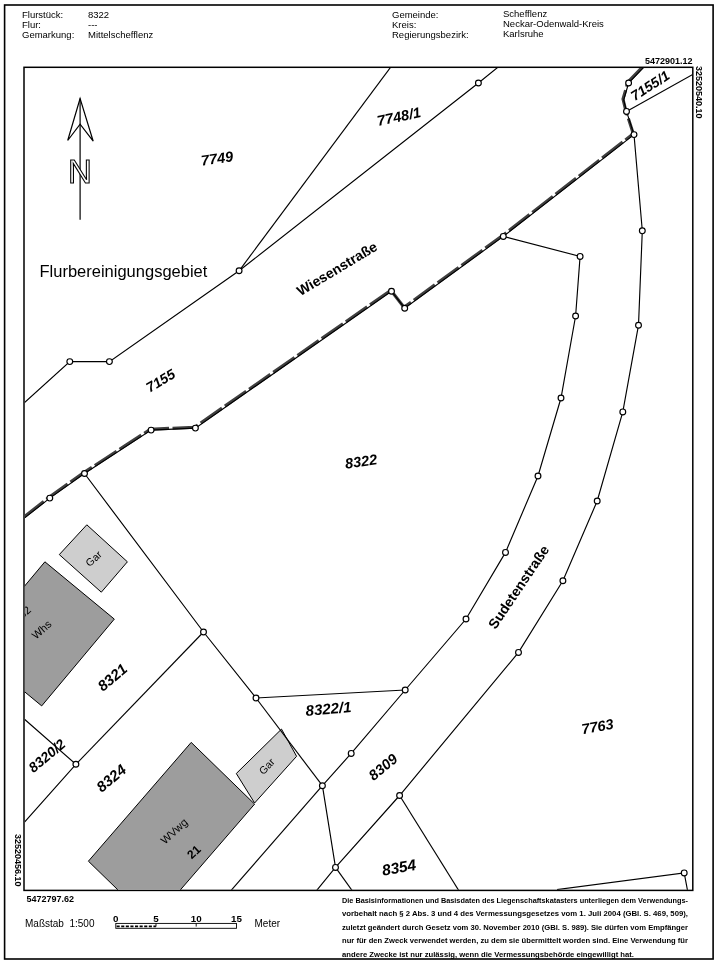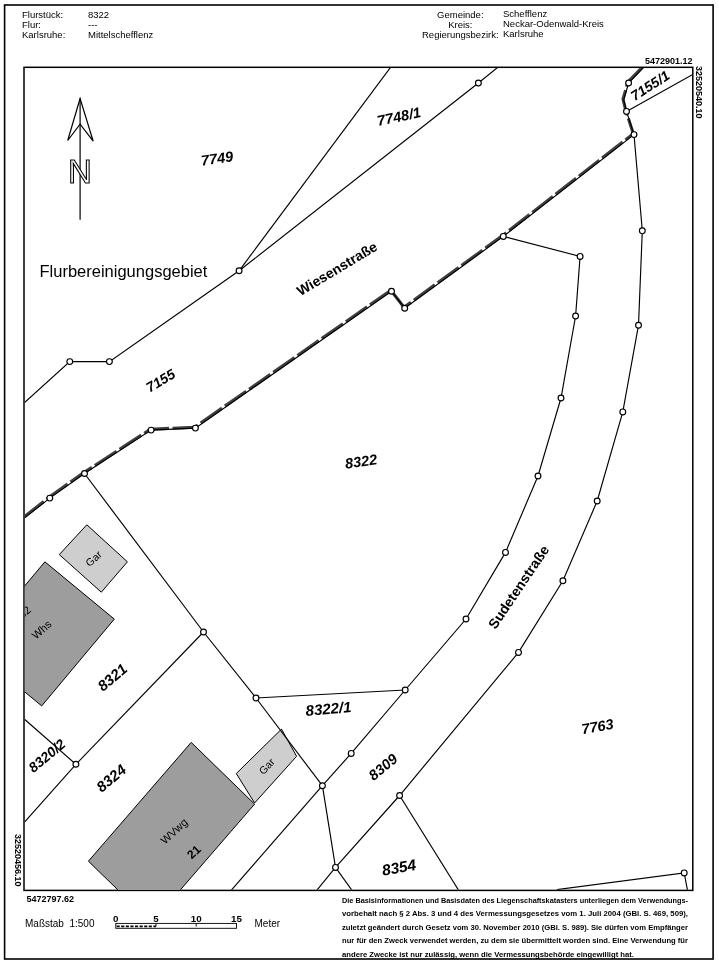--- a/index.html
+++ b/index.html
@@ -6,27 +6,27 @@
 .page{position:relative;width:719px;height:968px;background:#fff;overflow:hidden;
   font-family:"Liberation Sans",sans-serif;}
 .hdr{position:absolute;font-size:9.5px;line-height:10px;color:#000;white-space:pre;will-change:transform;}
 </style>
 </head>
 <body>
 <div class="page">
 
 <div class="hdr" style="left:22px;top:9.6px;">Flurstück:
 Flur:
-Karlsruhe:</div>
+Gemarkung:</div>
 
 <div class="hdr" style="left:88px;top:9.6px;">8322
 ---
 Mittelschefflenz</div>
 
-<div class="hdr" style="left:422px;top:9.6px;text-align:center;">Gemeinde:
+<div class="hdr" style="left:392px;top:9.6px;">Gemeinde:
 Kreis:
 Regierungsbezirk:</div>
 
 <div class="hdr" style="left:503px;top:9px;">Schefflenz
 Neckar-Odenwald-Kreis
 Karlsruhe</div>
 
 <svg width="719" height="968" viewBox="0 0 719 968" style="position:absolute;left:0;top:0;will-change:transform;" fill="none" stroke="none" font-family="Liberation Sans, sans-serif">
 <defs>
 <clipPath id="mapclip">

